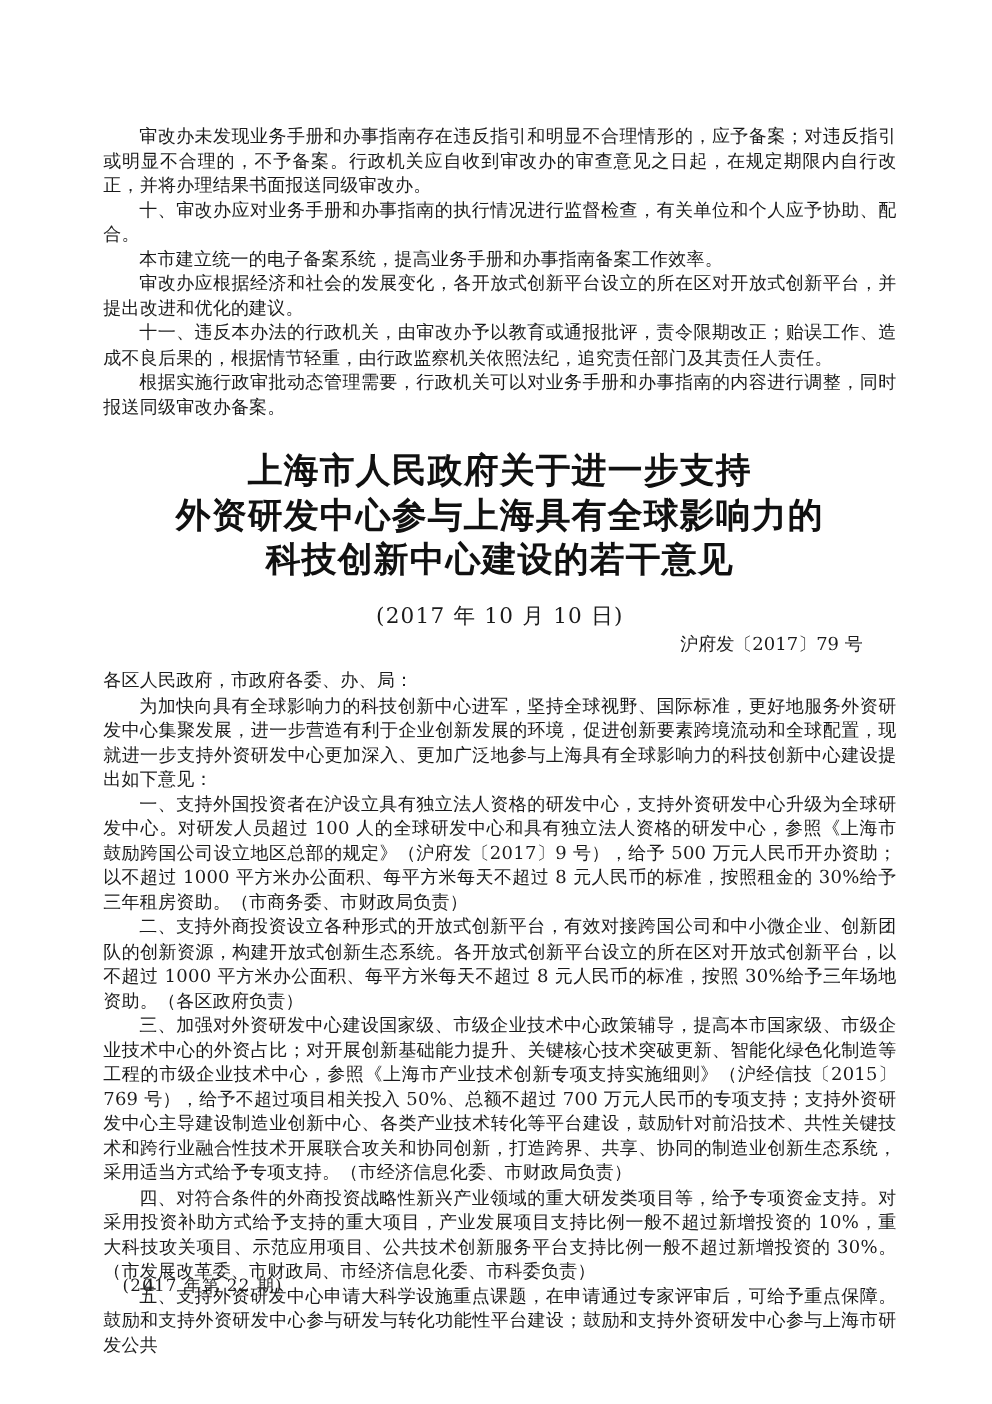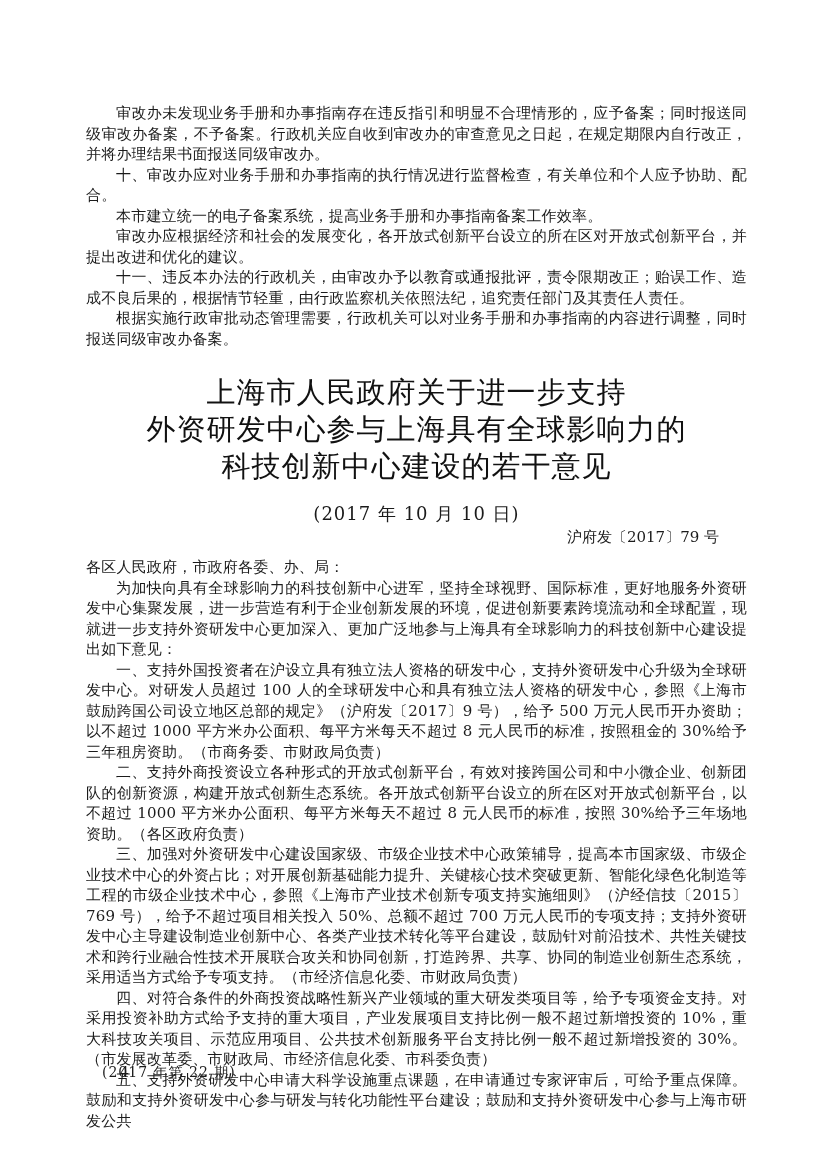--- a/index.html
+++ b/index.html
@@ -29,21 +29,21 @@
     text-align: justify;
     text-indent: 2em;
     letter-spacing: 0.2px;
   }
   p.no-indent {
     text-indent: 0;
   }
   .title-block {
     margin-top: 25px;
     text-align: center;
-    font-weight: 400;
+    font-weight: 700;
     font-size: 29px;
     line-height: 37px;
     letter-spacing: 1px;
     color: #111111;
   }
   .title-line { display: block; }
   .date-line {
     margin-top: 6px;
     text-align: center;
     font-size: 18px;
@@ -79,21 +79,21 @@
     letter-spacing: 1px;
   }
 </style>
 </head>
 <body>
 
 <div class="page">
   <div class="content">
 
     <section>
-      <p class="body">审改办未发现业务手册和办事指南存在违反指引和明显不合理情形的，应予备案；同时报送同级审改办备案，不予备案。行政机关应自收到审改办的审查意见之日起，在规定期限内自行改正，并将办理结果书面报送同级审改办。</p>
+      <p class="body">审改办未发现业务手册和办事指南存在违反指引和明显不合理情形的，应予备案；对违反指引或明显不合理的，不予备案。行政机关应自收到审改办的审查意见之日起，在规定期限内自行改正，并将办理结果书面报送同级审改办。</p>
       <p class="body">十、审改办应对业务手册和办事指南的执行情况进行监督检查，有关单位和个人应予协助、配合。</p>
       <p class="body">本市建立统一的电子备案系统，提高业务手册和办事指南备案工作效率。</p>
       <p class="body">审改办应根据经济和社会的发展变化，各开放式创新平台设立的所在区对开放式创新平台，并提出改进和优化的建议。</p>
       <p class="body">十一、违反本办法的行政机关，由审改办予以教育或通报批评，责令限期改正；贻误工作、造成不良后果的，根据情节轻重，由行政监察机关依照法纪，追究责任部门及其责任人责任。</p>
       <p class="body">根据实施行政审批动态管理需要，行政机关可以对业务手册和办事指南的内容进行调整，同时报送同级审改办备案。</p>
     </section>
 
     <header>
       <h1 class="title-block">
         <span class="title-line">上海市人民政府关于进一步支持</span>

